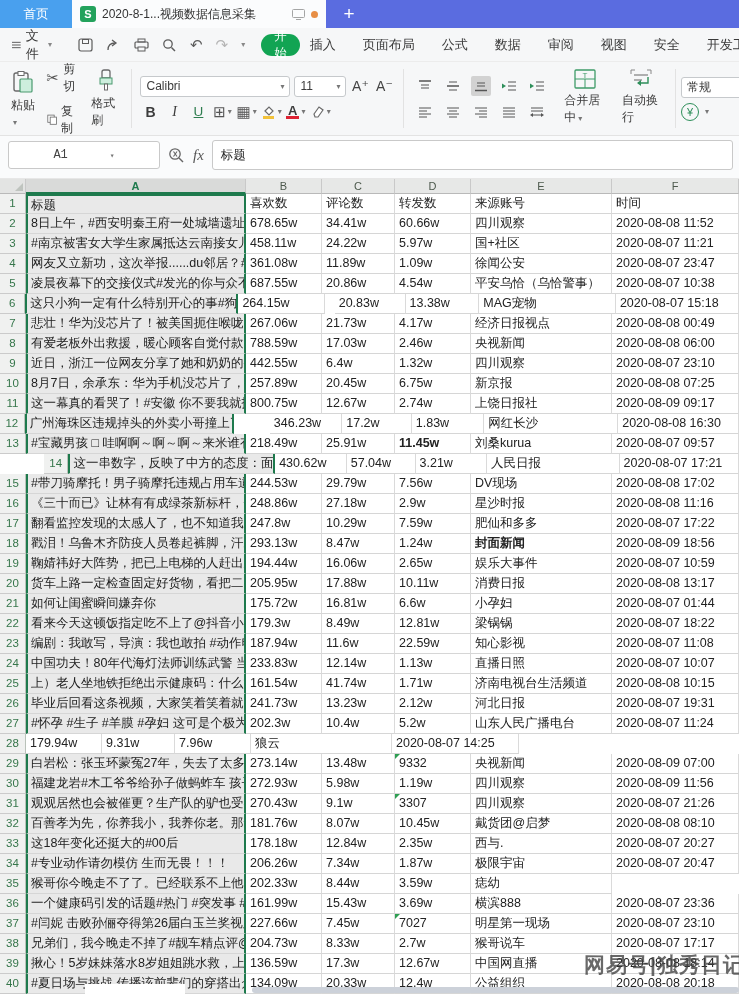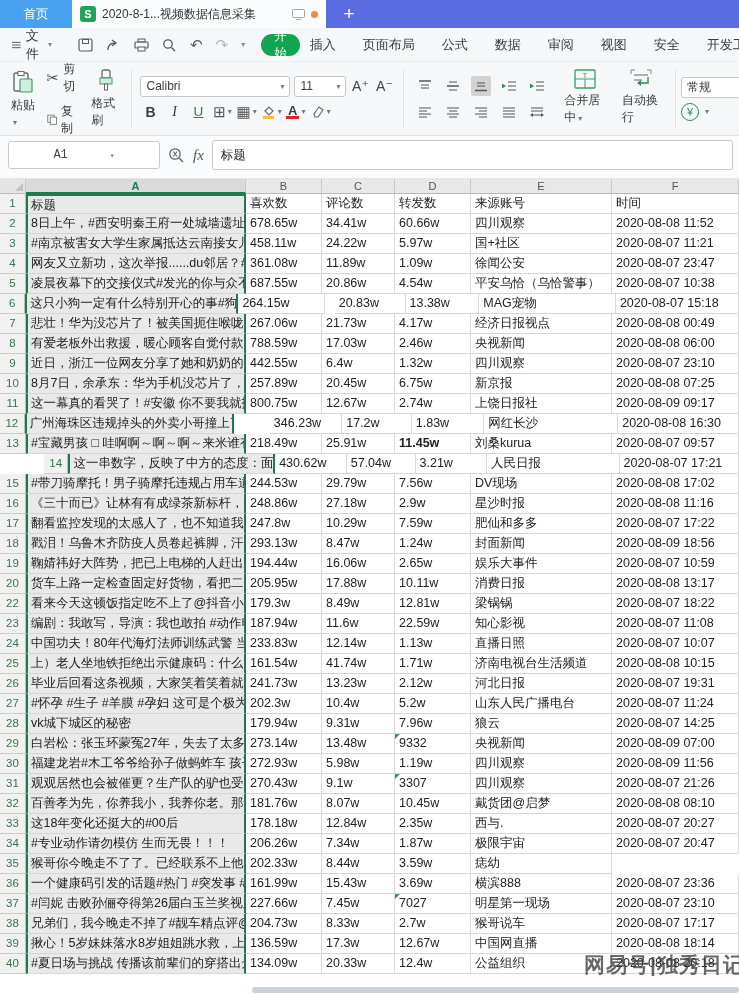--- a/index.html
+++ b/index.html
@@ -529,21 +529,21 @@
         <div class="cell d" style="width: 76px;">7.59w</div>
         <div class="cell e" style="width: 141px;">肥仙和多多</div>
         <div class="cell f" style="width: 127px;">2020-08-07 17:22</div>
       </div>
       <div class="row">
         <div class="cell n" style="width: 26px;">18</div>
         <div class="cell a" style="width: 220px;">戳泪！乌鲁木齐防疫人员卷起裤脚，汗水</div>
         <div class="cell b" style="width: 76px;">293.13w</div>
         <div class="cell c" style="width: 73px;">8.47w</div>
         <div class="cell d" style="width: 76px;">1.24w</div>
-        <div class="cell e" style="width: 141px;">封面新闻</div>
+        <div class="cell e" style="width: 141px; font-weight: bold;">封面新闻</div>
         <div class="cell f" style="width: 127px;">2020-08-09 18:56</div>
       </div>
       <div class="row">
         <div class="cell n" style="width: 26px;">19</div>
         <div class="cell a" style="width: 220px;">鞠婧祎好大阵势，把已上电梯的人赶出来</div>
         <div class="cell b" style="width: 76px;">194.44w</div>
         <div class="cell c" style="width: 73px;">16.06w</div>
         <div class="cell d" style="width: 76px;">2.65w</div>
         <div class="cell e" style="width: 141px;">娱乐大事件</div>
         <div class="cell f" style="width: 127px;">2020-08-07 10:59</div>
@@ -551,20 +551,29 @@
       <div class="row">
         <div class="cell n" style="width: 26px;">20</div>
         <div class="cell a" style="width: 220px;">货车上路一定检查固定好货物，看把二师</div>
         <div class="cell b" style="width: 76px;">205.95w</div>
         <div class="cell c" style="width: 73px;">17.88w</div>
         <div class="cell d" style="width: 76px;">10.11w</div>
         <div class="cell e" style="width: 141px;">消费日报</div>
         <div class="cell f" style="width: 127px;">2020-08-08 13:17</div>
       </div>
       <div class="row">
+        <div class="cell n" style="width: 26px;">21</div>
+        <div class="cell a" style="width: 220px;">如何让闺蜜瞬间嫌弃你</div>
+        <div class="cell b" style="width: 76px;">175.72w</div>
+        <div class="cell c" style="width: 73px;">16.81w</div>
+        <div class="cell d" style="width: 76px;">6.6w</div>
+        <div class="cell e" style="width: 141px;">小孕妇</div>
+        <div class="cell f" style="width: 127px;">2020-08-07 01:44</div>
+      </div>
+      <div class="row">
         <div class="cell n" style="width: 26px;">22</div>
         <div class="cell a" style="width: 220px;">看来今天这顿饭指定吃不上了@抖音小助</div>
         <div class="cell b" style="width: 76px;">179.3w</div>
         <div class="cell c" style="width: 73px;">8.49w</div>
         <div class="cell d" style="width: 76px;">12.81w</div>
         <div class="cell e" style="width: 141px;">梁锅锅</div>
         <div class="cell f" style="width: 127px;">2020-08-07 18:22</div>
       </div>
       <div class="row">
         <div class="cell n" style="width: 26px;">23</div>
@@ -606,21 +615,20 @@
         <div class="cell n" style="width: 26px;">27</div>
         <div class="cell a" style="width: 220px;">#怀孕 #生子 #羊膜 #孕妇 这可是个极为罕</div>
         <div class="cell b" style="width: 76px;">202.3w</div>
         <div class="cell c" style="width: 73px;">10.4w</div>
         <div class="cell d" style="width: 76px;">5.2w</div>
         <div class="cell e" style="width: 141px;">山东人民广播电台</div>
         <div class="cell f" style="width: 127px;">2020-08-07 11:24</div>
       </div>
       <div class="row">
         <div class="cell n" style="width: 26px;">28</div>
-        <div class="cell a" style="width: 220px;">vk城下城区的秘密</div>
         <div class="cell b" style="width: 76px;">179.94w</div>
         <div class="cell c" style="width: 73px;">9.31w</div>
         <div class="cell d" style="width: 76px;">7.96w</div>
         <div class="cell e" style="width: 141px;">狼云</div>
         <div class="cell f" style="width: 127px;">2020-08-07 14:25</div>
       </div>
       <div class="row">
         <div class="cell n" style="width: 26px;">29</div>
         <div class="cell a" style="width: 220px;">白岩松：张玉环蒙冤27年，失去了太多，</div>
         <div class="cell b" style="width: 76px;">273.14w</div>

